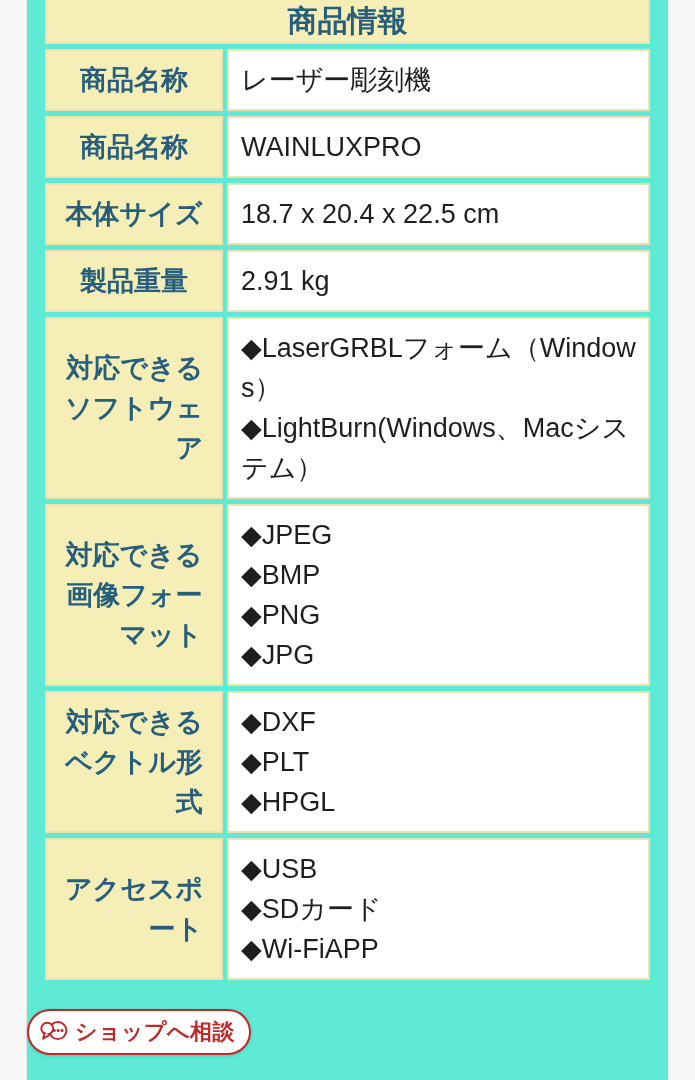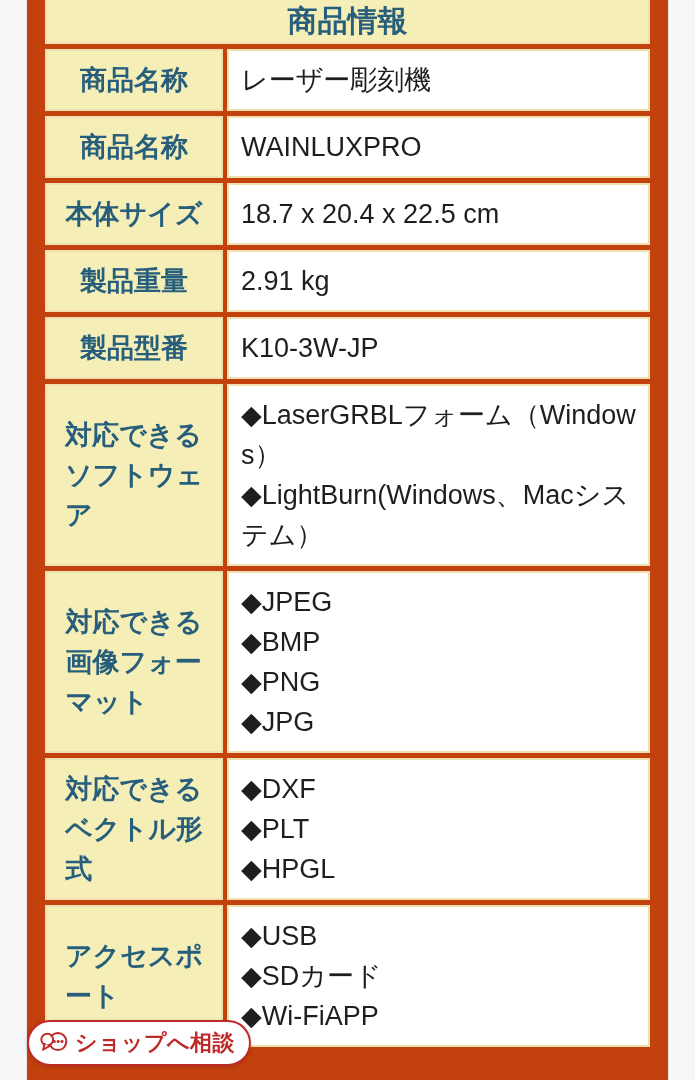--- a/index.html
+++ b/index.html
@@ -6,21 +6,21 @@
     margin: 0;
     padding: 0;
     background: #ffffff;
     font-family: "Liberation Sans", "DejaVu Sans", sans-serif;
   }
   #screen {
     position: relative;
     width: 695px;
     height: 1080px;
     overflow: hidden;
-    background: #c2410c;
+    background: #5eead4;
   }
   
   .edge {
     position: absolute;
     top: 0;
     height: 1080px;
     background: #f7f7f7;
   }
   .edge-left  { left: 0; width: 26px; border-right: 1px solid #e8e8e8; }
   .edge-right { left: 668px; width: 27px; border-left: 1px solid #e6e6e6; }
@@ -54,21 +54,21 @@
   }
   .label-cell {
     box-sizing: border-box;
     flex: 0 0 178px;
     width: 178px;
     background: var(--yellow);
     border: 2px solid var(--tan);
     display: flex;
     align-items: center;
     justify-content: center;
-    text-align: left;
+    text-align: right;
     color: var(--blue);
     font-size: 27px;
     font-weight: bold;
     line-height: 40px;
     white-space: pre-line;
     padding: 6px 2px;
   }
   .value-cell {
     box-sizing: border-box;
     flex: 1;
@@ -96,21 +96,20 @@
     background: #ffffff;
     border: 2.5px solid var(--red);
     border-radius: 24px;
     display: flex;
     align-items: center;
     gap: 7px;
     padding: 0 14px 0 10px;
     box-shadow: 0 1px 4px rgba(0,0,0,0.14);
     cursor: pointer;
     z-index: 5;
-    margin-top: 11px;
   }
   .chat-label {
     color: var(--red);
     font-size: 22px;
     font-weight: bold;
     letter-spacing: 0.5px;
     white-space: nowrap;
   }
 </style>
 </head>
@@ -145,26 +144,20 @@
           </div>
     </div>
 
     <div class="row">
       <div class="label-cell">製品重量</div>
       <div class="value-cell">
             <div class="value-line">2.91 kg</div>
           </div>
     </div>
 
-    <div class="row">
-      <div class="label-cell">製品型番</div>
-      <div class="value-cell">
-            <div class="value-line">K10-3W-JP</div>
-          </div>
-    </div>
 
     <div class="row">
       <div class="label-cell">対応できる
 ソフトウェ
 ア</div>
       <div class="value-cell">
             <div class="value-line">◆LaserGRBLフォーム（Windows）</div>
             <div class="value-line">◆LightBurn(Windows、Macシステム）</div>
           </div>
     </div>

